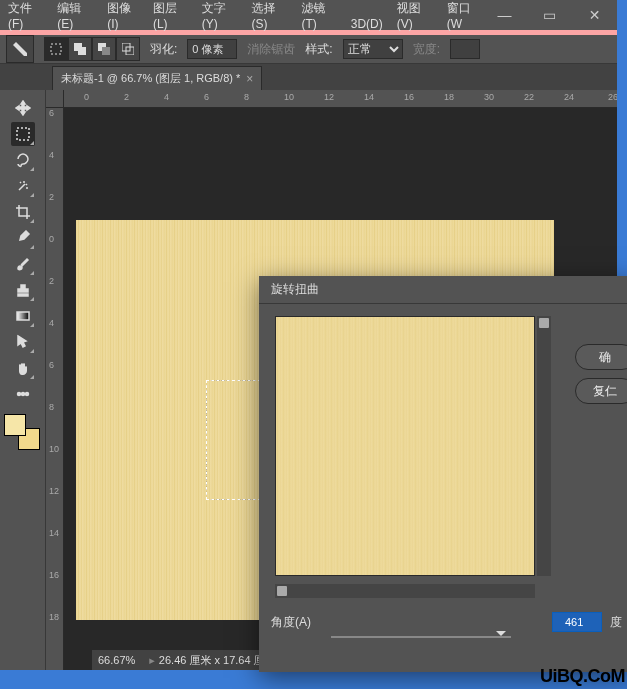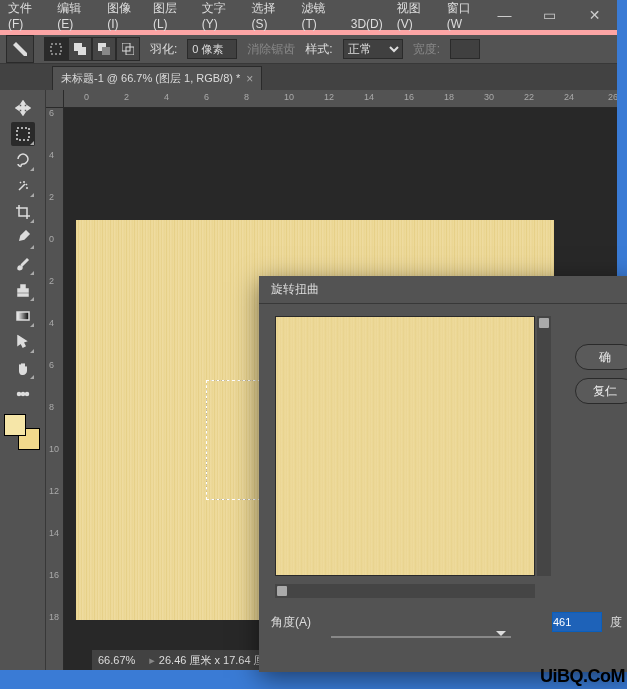--- a/index.html
+++ b/index.html
@@ -62,21 +62,21 @@
   .scroll-v { position:absolute; right:0; top:0; width:14px; height:260px; background:#454545;}
   .scroll-v .thumb { position:absolute; top:2px; left:2px; width:10px; height:10px; background:#aaa; border-radius:1px;}
   .scroll-h { position:absolute; left:4px; bottom:8px; width:260px; height:14px; background:#454545;}
   .scroll-h .thumb { position:absolute; top:2px; left:2px; width:10px; height:10px; background:#aaa; border-radius:1px;}
   .zoom-row { display:flex; align-items:center; gap:6px; margin-top:2px; color:#ddd; font-size:11px;}
   .zoom-row .arrow { width:14px; height:14px; display:flex; align-items:center; justify-content:center; color:#ccc;}
   .zoom-select { width:60px; height:18px; background:#404040; border:1px solid #2a2a2a; color:#ddd; font-size:10px;}
   .sq { width:12px; height:12px; border:1px solid #aaa; display:inline-block;}
 
   .angle-row { display:flex; align-items:center; gap:8px; color:#ddd; font-size:12px; margin-top:6px;}
-  .angle-input { width:50px; height:20px; background:#fff; border:1px solid #0a5fbc; color:#000; font-size:11px; padding-left:0;}
+  .angle-input { width:50px; height:20px; background:#fff; border:1px solid #0a5fbc; color:#000; font-size:11px; padding-left:12px;}
   .angle-input.sel { background:#1e62b8; color:#fff;}
   .slider { position:relative; margin-top:4px; width:180px; margin-left:60px;}
   .slider-track { height:2px; background:#888;}
   .slider-thumb { position:absolute; top:-5px; left:165px; width:0; height:0; border:5px solid transparent; border-top-color:#ddd;}
 
   .dlg-btns { position:absolute; top:40px; right:-1px; display:flex; flex-direction:column; gap:8px;}
   .dlg-btn { width:60px; height:26px; background:#5a5a5a; border:1px solid #2a2a2a; border-radius:13px; color:#eee; font-size:12px; display:flex; align-items:center; justify-content:center;}
 
   .uibq { position:absolute; right:2px; bottom:2px; font-family: Arial; font-size:18px; font-weight:bold; color:#000; letter-spacing:-0.5px;margin-top:35px;}
   .spiral { position:absolute; right:0; top:490px; width:75px; height:160px; background:#fff; overflow:hidden;}

